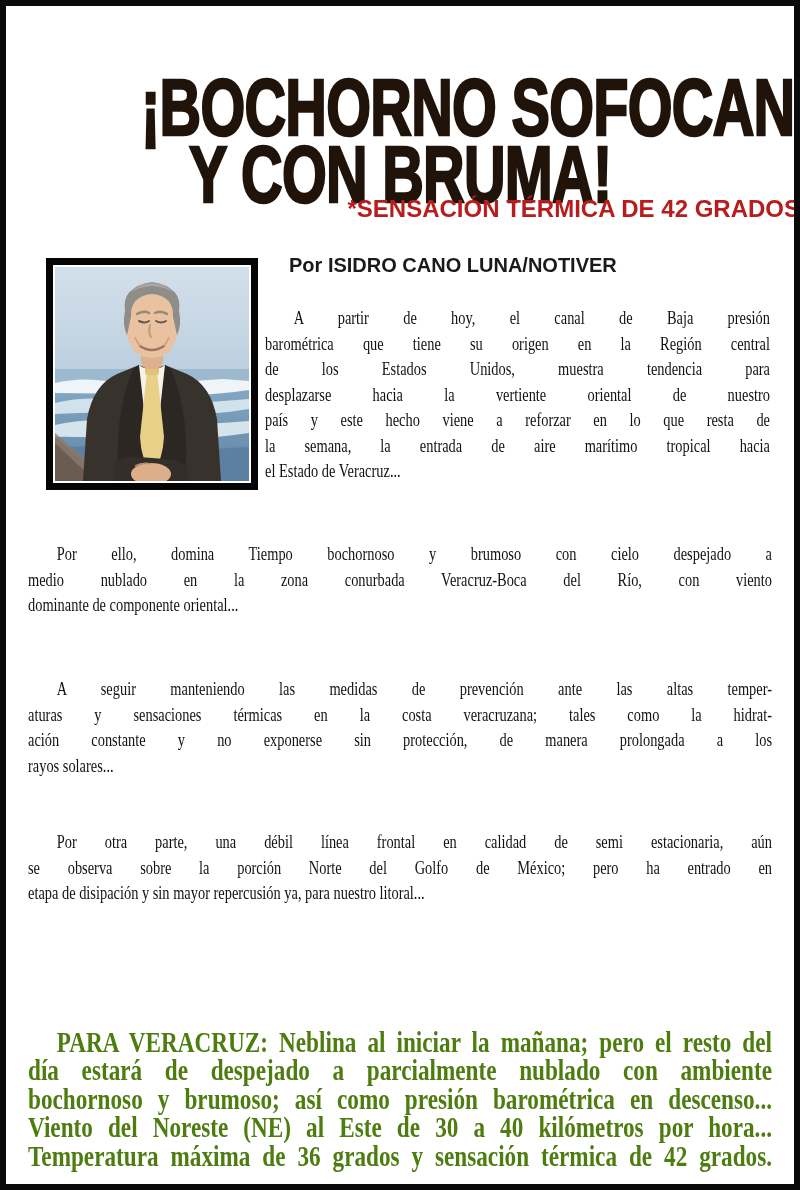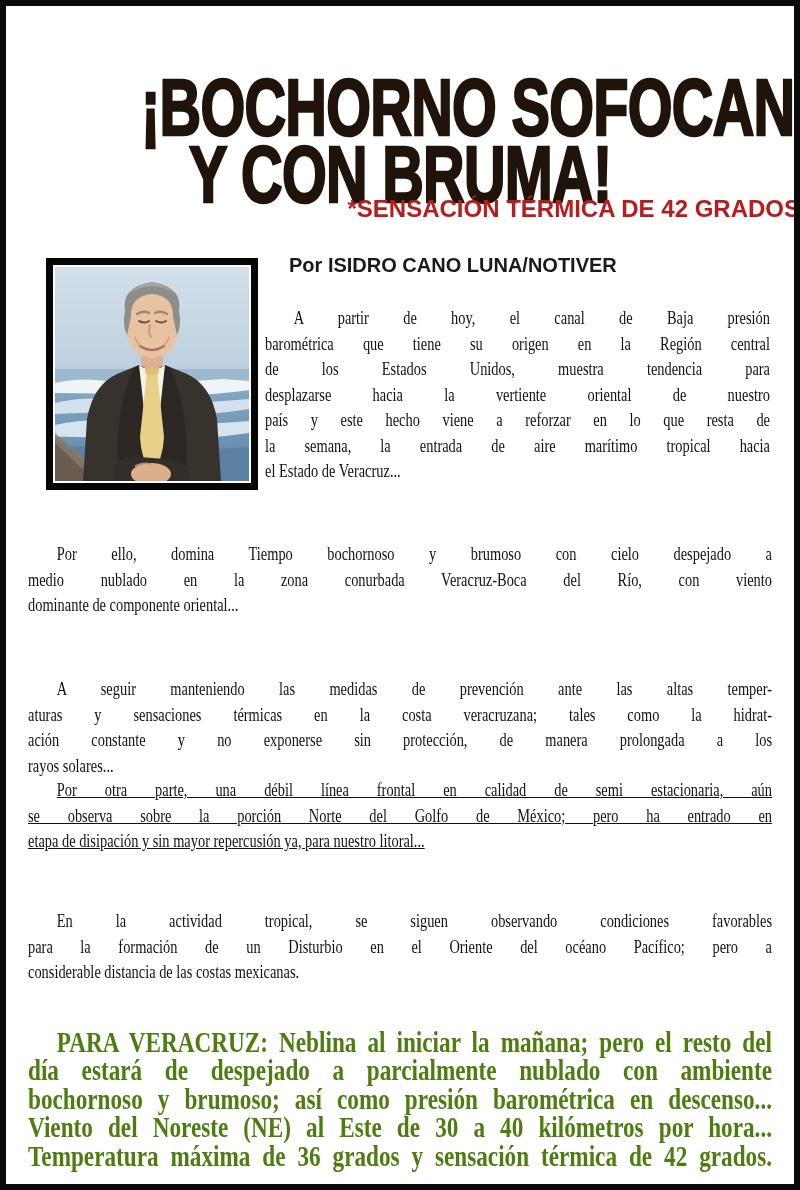--- a/index.html
+++ b/index.html
@@ -31,21 +31,21 @@
   
   .para { position:absolute; font-size:18px; line-height:25.5px; color:#121212; }
   .para .sq { width:125%; transform:scaleX(0.8); transform-origin:0 0; }
   .line { text-align:justify; text-align-last:justify; white-space:normal; }
   .line.first { text-indent:36px; }
   .line.last { text-align:left; text-align-last:left; }
   .p-photo { left:265px; top:306px; width:505px; }
   .p-body  { left:28px;  width:744px; }
   .p2 { top:542px; }
   .p3 { top:654px;margin-top:23px; }
-  .p4 { top:778px;text-decoration:underline; }
+  .p4 { top:830px; }
   .p5 { top:909px; }
   .p6 { top:1028px; font-weight:700; font-size:29px; line-height:28.4px; color:#4d7c0f; }
 </style>
 </head>
 <body>
 
 <div class="page">
 
   <h1 class="headline">
     <span class="tline">¡BOCHORNO SOFOCANTE</span><br>
@@ -132,27 +132,20 @@
         <div class="line last">rayos solares...</div>
       </div>
     </div>
   <div class="para p-body p4">
       <div class="sq">
         <div class="line first">Por otra parte, una débil línea frontal en calidad de semi estacionaria, aún</div>
         <div class="line">se observa sobre la porción Norte del Golfo de México; pero ha entrado en</div>
         <div class="line last">etapa de disipación y sin mayor repercusión ya, para nuestro litoral...</div>
       </div>
     </div>
-  <div class="para p-body p5">
-      <div class="sq">
-        <div class="line first">En la actividad tropical, se siguen observando condiciones favorables</div>
-        <div class="line">para la formación de un Disturbio en el Oriente del océano Pacífico; pero a</div>
-        <div class="line last">considerable distancia de las costas mexicanas.</div>
-      </div>
-    </div>
   <div class="para p-body p6">
       <div class="sq">
         <div class="line first">PARA VERACRUZ: Neblina al iniciar la mañana; pero el resto del</div>
         <div class="line">día estará de despejado a parcialmente nublado con ambiente</div>
         <div class="line">bochornoso y brumoso; así como presión barométrica en descenso...</div>
         <div class="line">Viento del Noreste (NE) al Este de 30 a 40 kilómetros por hora...</div>
         <div class="line">Temperatura máxima de 36 grados y sensación térmica de 42 grados.</div>
       </div>
     </div>
 

